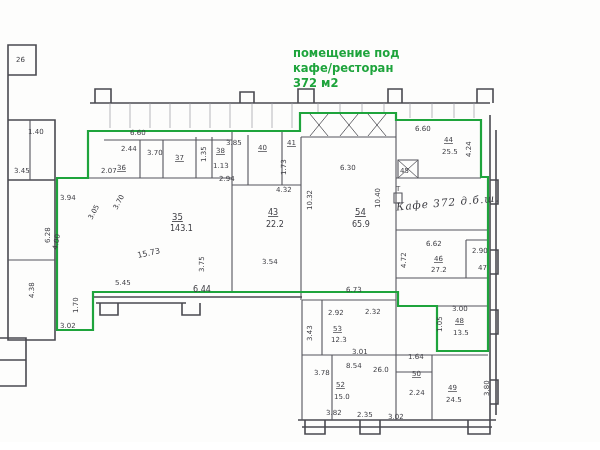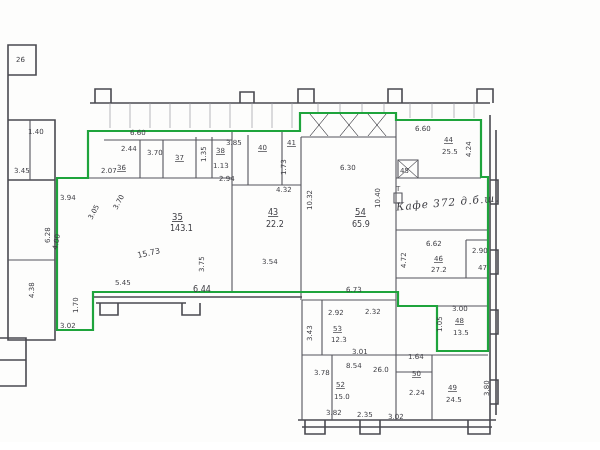--- a/index.html
+++ b/index.html
@@ -150,15 +150,20 @@
         <text x="388" y="419" class="lbl" style="font-size: 7px;">3.02</text>
         <text x="408" y="359" class="lbl" style="font-size: 7px;">1.64</text>
         <text x="412" y="376" class="lbl room" style="font-size: 7px;">50</text>
         <text x="409" y="395" class="lbl" style="font-size: 7px;">2.24</text>
         <text x="448" y="390" class="lbl room" style="font-size: 7px;">49</text>
         <text x="446" y="402" class="lbl" style="font-size: 7px;">24.5</text>
         <text x="489" y="396" transform="rotate(-90 489 396)" class="lbl" style="font-size: 7px;">3.80</text>
       </g>
   </svg>
 
+  <div class="annotation">
+    <span>помещение под</span>
+    <span>кафе/ресторан</span>
+    <span>372 м2</span>
+  </div>
 
   <div class="handwritten">Кафе  372 д.б.ш.</div>
 </div>
 
 </body></html>

